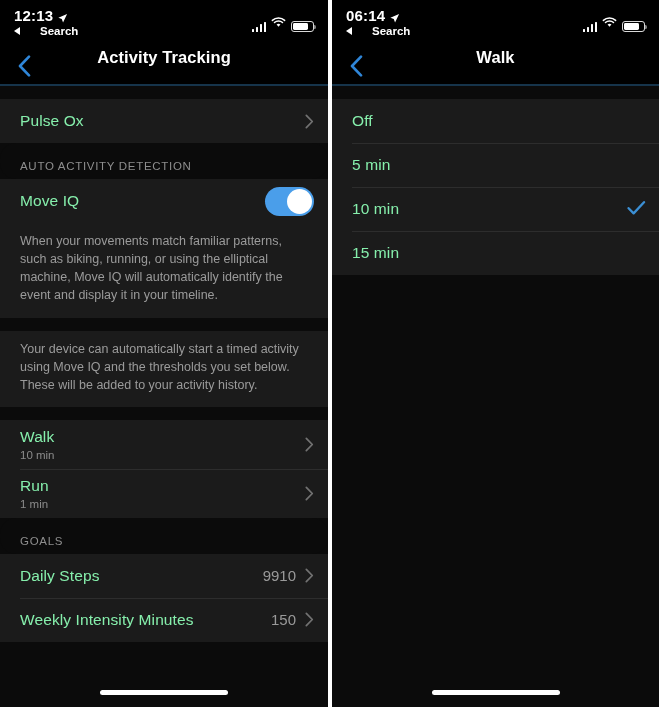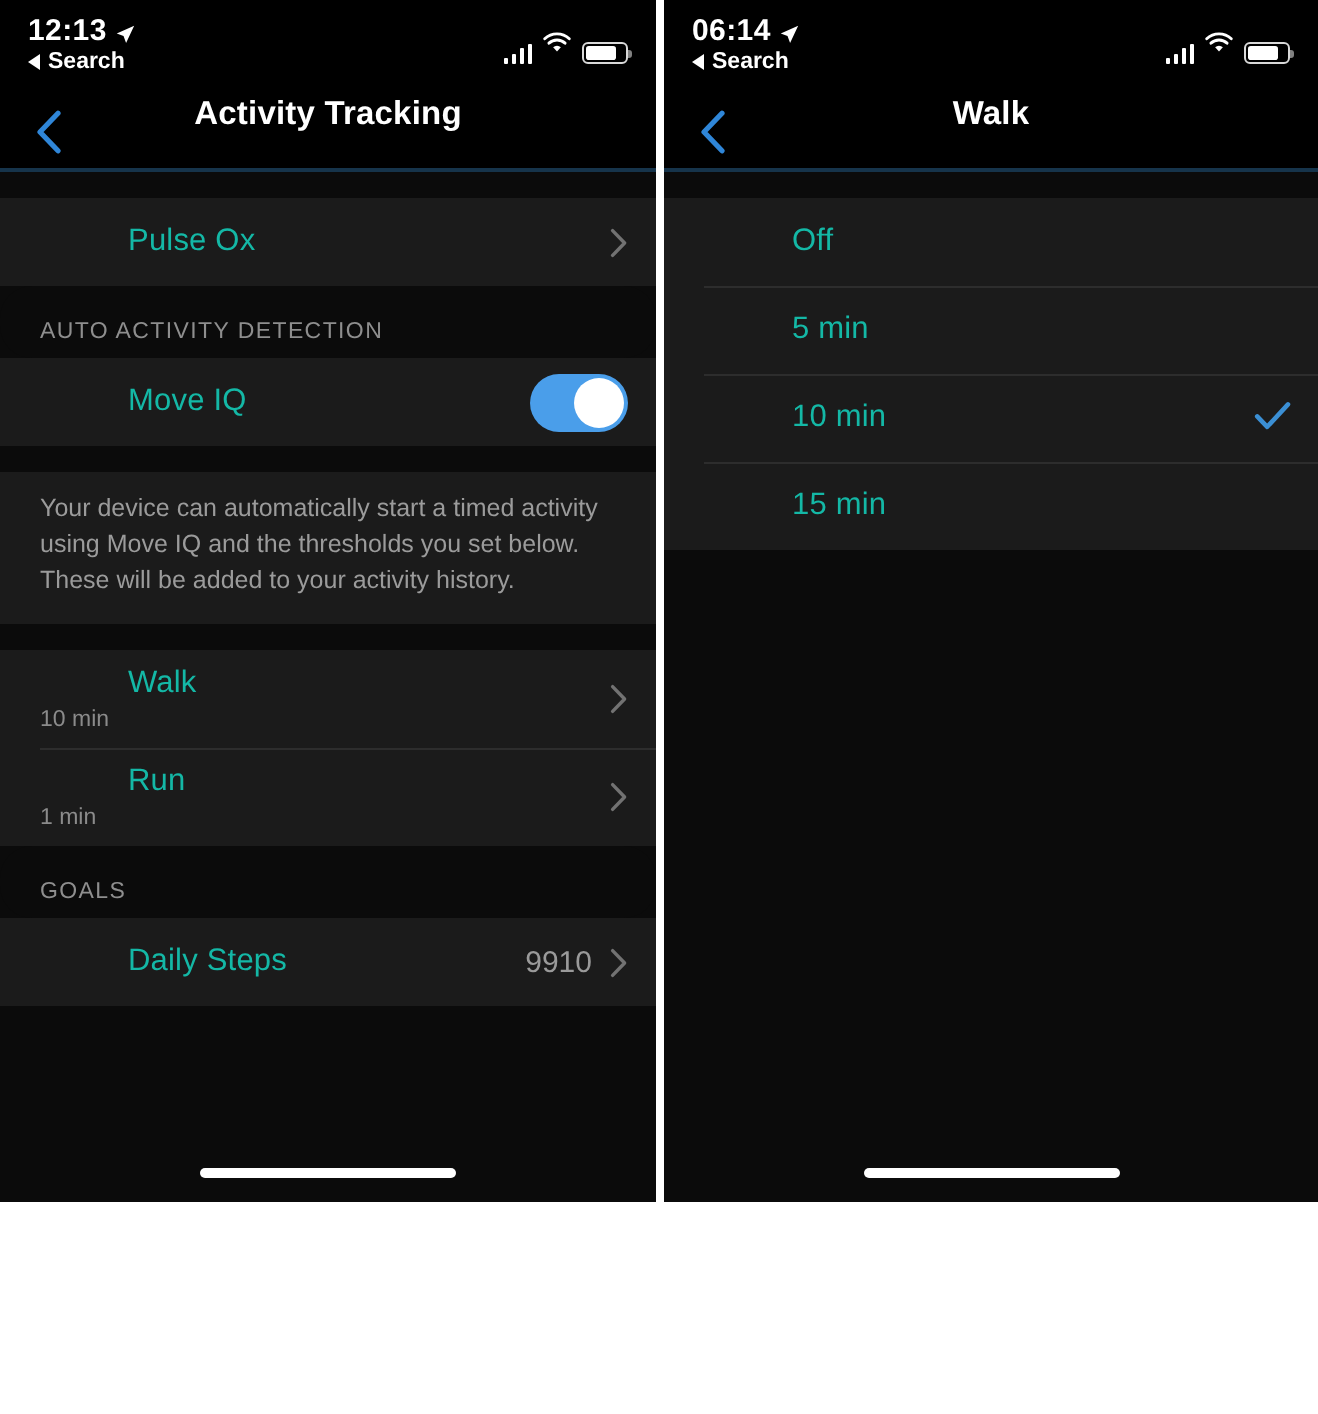--- a/index.html
+++ b/index.html
@@ -14,21 +14,21 @@
 
   .screens {
     display: flex;
     width: 659px;
     height: 707px;
     background: #ffffff;
   }
 
   .phone {
     position: relative;
-    height: 601px;
+    height: 707px;
     background: #0b0b0b;
     overflow: hidden;
   }
   .phone.left  { width: 328px; }
   .gutter      { width: 4px; height: 707px; background: #ffffff; }
   .phone.right { width: 327px; }
 
   
   .statusbar {
     position: relative;
@@ -42,21 +42,21 @@
     font-weight: bold;
     letter-spacing: .2px;
     display: flex;
     align-items: center;
     gap: 4px;
   }
   .loc-arrow { display: inline-block; width: 11px; height: 11px; }
   .sb-search {
     display: flex;
     align-items: center;
-    gap: 4px;
+    gap: 20px;
     margin-top: 1px;
     color: #ffffff;
     font-size: 11.5px;
     font-weight: bold;
   }
   .tri-back {
     width: 0; height: 0;
     border-top: 4px solid transparent;
     border-bottom: 4px solid transparent;
     border-right: 6px solid #ffffff;
@@ -137,24 +137,23 @@
   }
   .row + .row::before {
     content: "";
     position: absolute;
     left: 20px; right: 0; top: 0;
     height: 1px;
     background: #2d2d2d;
   }
   .row-text { flex: 1; min-width: 0; }
   .row-title {
-    color: #14b8a6;
+    color: #86efac;
     font-size: 15.5px;
     letter-spacing: .1px;
-    margin-left: 44px;
   }
   .row-sub {
     color: #8b8b8b;
     font-size: 11.5px;
     margin-top: 3px;
   }
   .row.two-line { min-height: 49px; padding-top: 7px; padding-bottom: 7px; }
   .row-value {
     color: #9a9a9a;
     font-size: 15px;
@@ -289,20 +288,21 @@
       <div class="sect-head">AUTO ACTIVITY DETECTION</div>
       <div class="group">
         <div class="row">
           <div class="row-text">
             <div class="row-title">Move IQ</div>
           </div>
           <span class="toggle">
               <span class="knob"></span>
             </span>
         </div>
+        <div class="note">When your movements match familiar patterns, such as biking, running, or using the elliptical machine, Move IQ will automatically identify the event and display it in your timeline.</div>
       </div>
 
       <div class="gap"></div>
       <div class="group">
         <div class="note">Your device can automatically start a timed activity using Move IQ and the thresholds you set below. These will be added to your activity history.</div>
       </div>
 
       <div class="gap"></div>
       <div class="group">
         <div class="row two-line">
@@ -329,20 +329,31 @@
         </div>
       </div>
 
       <div class="sect-head">GOALS</div>
       <div class="group">
         <div class="row">
           <div class="row-text">
             <div class="row-title">Daily Steps</div>
           </div>
           <span class="row-value">9910</span>
+          <span class="chev">
+            <svg width="9" height="15" viewBox="0 0 9 15">
+                <path d="M1.3 1.3 L7.3 7.5 L1.3 13.7" stroke="#b9b9b9" stroke-width="1.7" fill="none" stroke-linecap="round" stroke-linejoin="round"></path>
+              </svg>
+          </span>
+        </div>
+        <div class="row">
+          <div class="row-text">
+            <div class="row-title">Weekly Intensity Minutes</div>
+          </div>
+          <span class="row-value">150</span>
           <span class="chev">
             <svg width="9" height="15" viewBox="0 0 9 15">
                 <path d="M1.3 1.3 L7.3 7.5 L1.3 13.7" stroke="#b9b9b9" stroke-width="1.7" fill="none" stroke-linecap="round" stroke-linejoin="round"></path>
               </svg>
           </span>
         </div>
       </div>
 
       <div class="gap lg"></div>
 

